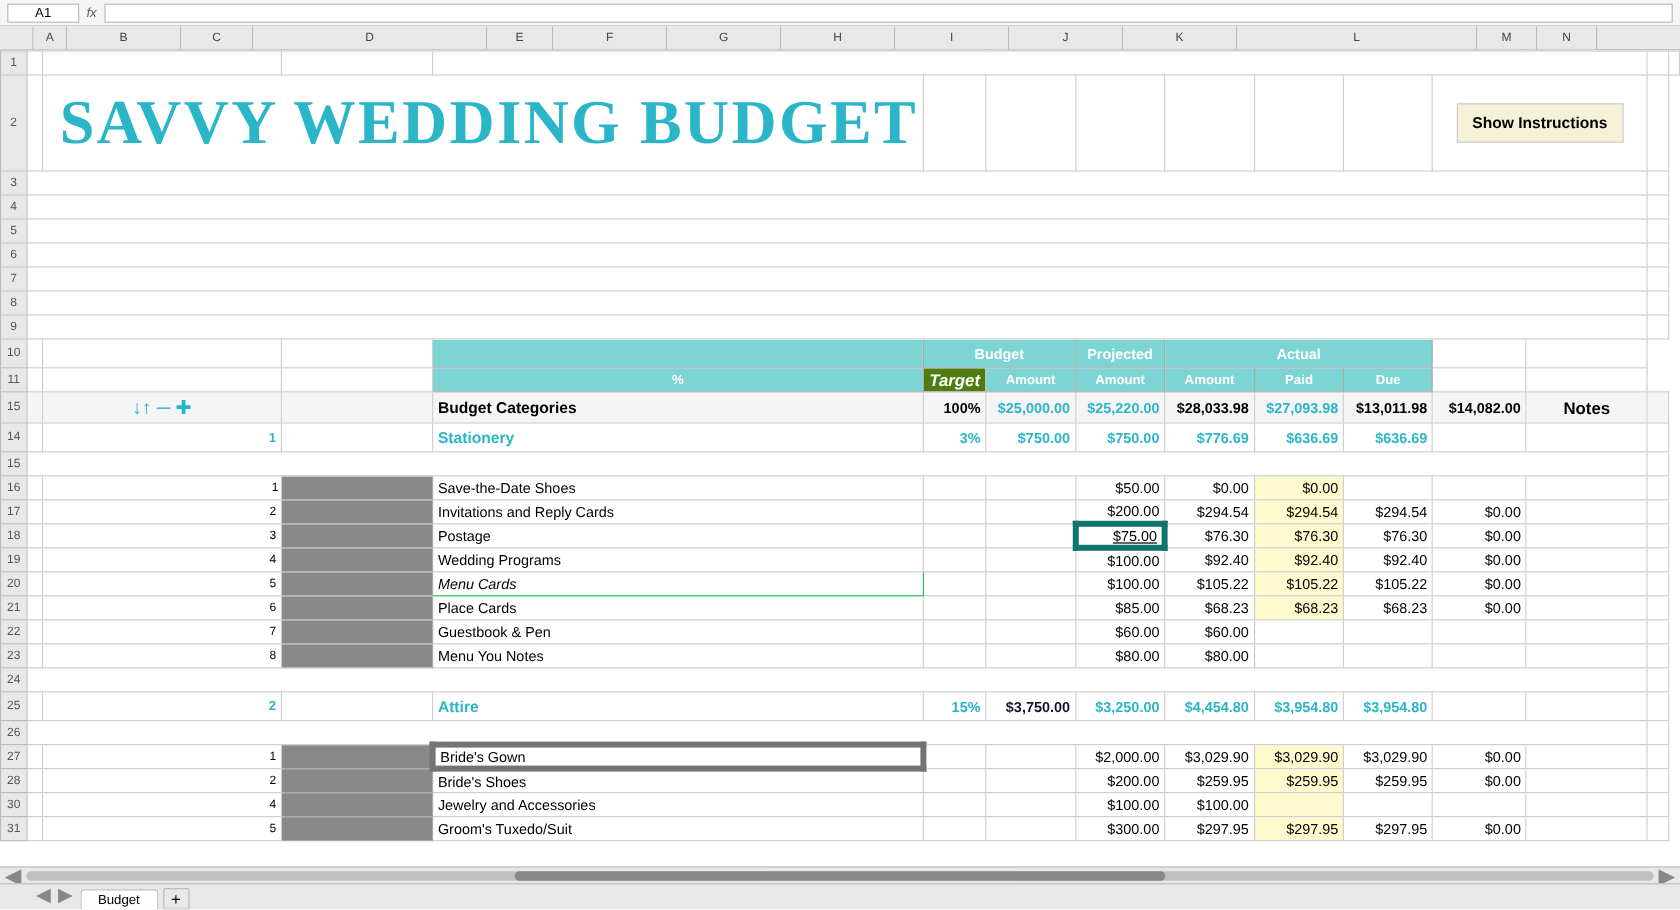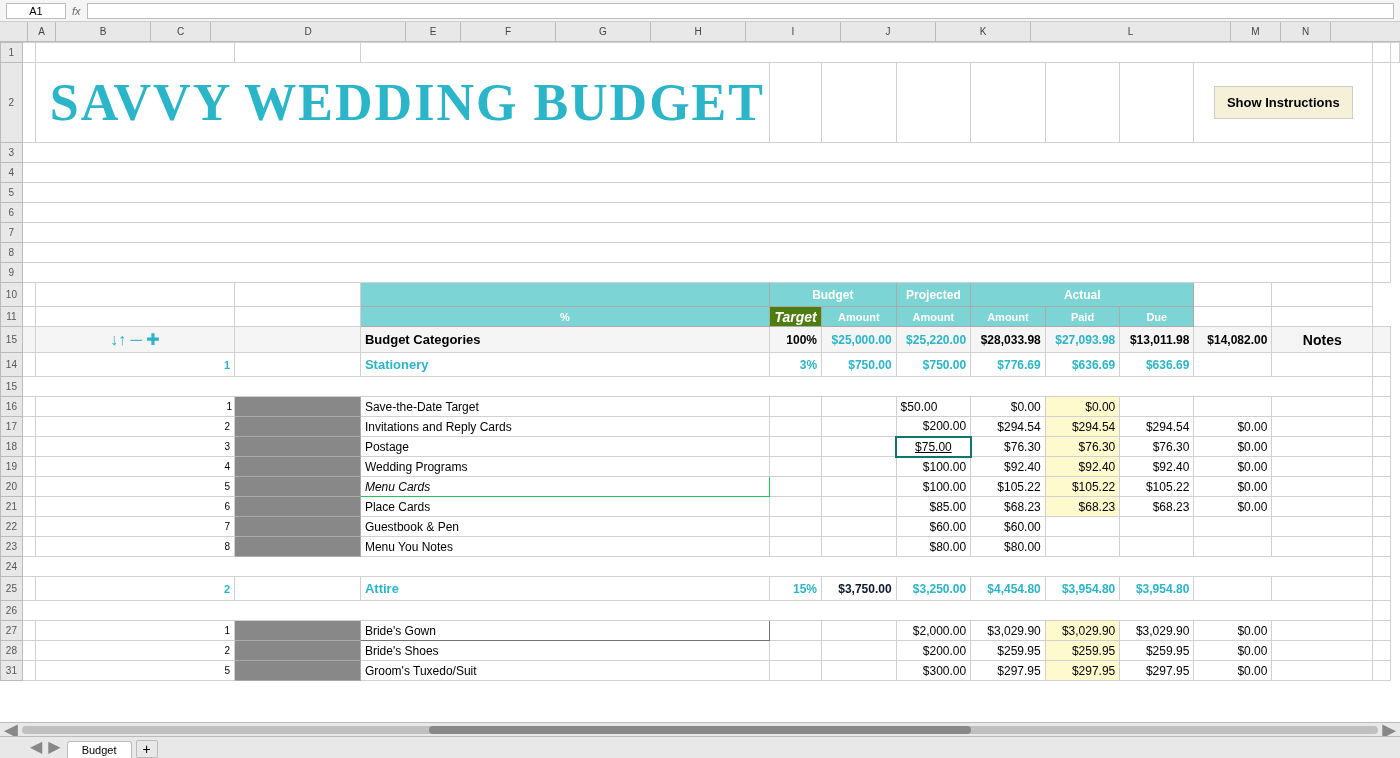--- a/index.html
+++ b/index.html
@@ -386,24 +386,24 @@
           <td class="row-num">15</td>
           <td colspan="12"></td>
           <td></td>
         </tr>
 
         <tr style="height:20px;">
           <td class="row-num">16</td>
           <td></td>
           <td style="text-align:right; font-size:10px; border:1px solid #d0d0d0; padding-right:2px;">1</td>
           <td style="background:#888; border:1px solid #aaa;"></td>
-          <td style="border:1px solid #d0d0d0;">Save-the-Date Target</td>
-          <td style="border:1px solid #d0d0d0;"></td>
-          <td style="border:1px solid #d0d0d0;"></td>
-          <td style="text-align:left; border:1px solid #d0d0d0;">$50.00</td>
+          <td style="border:1px solid #d0d0d0;">Save-the-Date Shoes</td>
+          <td style="border:1px solid #d0d0d0;"></td>
+          <td style="border:1px solid #d0d0d0;"></td>
+          <td style="text-align:right; border:1px solid #d0d0d0;">$50.00</td>
           <td style="text-align:right; border:1px solid #d0d0d0;">$0.00</td>
           <td style="text-align:right; background:#FFFACD; border:1px solid #d0d0d0;">$0.00</td>
           <td style="text-align:right; border:1px solid #d0d0d0;"></td>
           <td style="text-align:right; border:1px solid #d0d0d0;"></td>
           <td style="border:1px solid #d0d0d0;"></td>
           <td></td>
         </tr>
 
         <tr style="height:20px;">
           <td class="row-num">17</td>
@@ -423,21 +423,21 @@
         </tr>
 
         <tr style="height:20px;">
           <td class="row-num">18</td>
           <td></td>
           <td style="text-align:right; font-size:10px; border:1px solid #d0d0d0;">3</td>
           <td style="background:#888; border:1px solid #aaa;"></td>
           <td style="border:1px solid #d0d0d0;">Postage</td>
           <td style="border:1px solid #d0d0d0;"></td>
           <td style="border:1px solid #d0d0d0;"></td>
-          <td style="text-align:center; border:2px solid #0f766e;text-decoration:underline;">$75.00</td>
+          <td style="text-align:right; border:5px solid #0f766e;text-decoration:underline;">$75.00</td>
           <td style="text-align:right; border:1px solid #d0d0d0;">$76.30</td>
           <td style="text-align:right; background:#FFFACD; border:1px solid #d0d0d0;">$76.30</td>
           <td style="text-align:right; border:1px solid #d0d0d0;">$76.30</td>
           <td style="text-align:right; border:1px solid #d0d0d0;">$0.00</td>
           <td style="border:1px solid #d0d0d0;"></td>
           <td></td>
         </tr>
 
         <tr style="height:20px;">
           <td class="row-num">19</td>
@@ -551,21 +551,21 @@
           <td class="row-num">26</td>
           <td colspan="12"></td>
           <td></td>
         </tr>
 
         <tr style="height:20px;">
           <td class="row-num">27</td>
           <td></td>
           <td style="text-align:right; font-size:10px; border:1px solid #d0d0d0;">1</td>
           <td style="background:#888; border:1px solid #aaa;"></td>
-          <td style="border:1px solid #737373;">Bride's Gown</td>
+          <td style="border:5px solid #737373;">Bride's Gown</td>
           <td style="border:1px solid #d0d0d0;"></td>
           <td style="border:1px solid #d0d0d0;"></td>
           <td style="text-align:right; border:1px solid #d0d0d0;">$2,000.00</td>
           <td style="text-align:right; border:1px solid #d0d0d0;">$3,029.90</td>
           <td style="text-align:right; background:#FFFACD; border:1px solid #d0d0d0;">$3,029.90</td>
           <td style="text-align:right; border:1px solid #d0d0d0;">$3,029.90</td>
           <td style="text-align:right; border:1px solid #d0d0d0;">$0.00</td>
           <td style="border:1px solid #d0d0d0;"></td>
           <td></td>
         </tr>
@@ -581,20 +581,36 @@
           <td style="text-align:right; border:1px solid #d0d0d0;">$200.00</td>
           <td style="text-align:right; border:1px solid #d0d0d0;">$259.95</td>
           <td style="text-align:right; background:#FFFACD; border:1px solid #d0d0d0;">$259.95</td>
           <td style="text-align:right; border:1px solid #d0d0d0;">$259.95</td>
           <td style="text-align:right; border:1px solid #d0d0d0;">$0.00</td>
           <td style="border:1px solid #d0d0d0;"></td>
           <td></td>
         </tr>
 
 
+        <tr style="height:20px;">
+          <td class="row-num">30</td>
+          <td></td>
+          <td style="text-align:right; font-size:10px; border:1px solid #d0d0d0;">4</td>
+          <td style="background:#888; border:1px solid #aaa;"></td>
+          <td style="border:1px solid #d0d0d0;">Jewelry and Accessories</td>
+          <td style="border:1px solid #d0d0d0;"></td>
+          <td style="border:1px solid #d0d0d0;"></td>
+          <td style="text-align:right; border:1px solid #d0d0d0;">$100.00</td>
+          <td style="text-align:right; border:1px solid #d0d0d0;">$100.00</td>
+          <td style="background:#FFFACD; border:1px solid #d0d0d0;"></td>
+          <td style="border:1px solid #d0d0d0;"></td>
+          <td style="border:1px solid #d0d0d0;"></td>
+          <td style="border:1px solid #d0d0d0;"></td>
+          <td></td>
+        </tr>
 
         <tr style="height:20px;">
           <td class="row-num">31</td>
           <td></td>
           <td style="text-align:right; font-size:10px; border:1px solid #d0d0d0;">5</td>
           <td style="background:#888; border:1px solid #aaa;"></td>
           <td style="border:1px solid #d0d0d0;">Groom's Tuxedo/Suit</td>
           <td style="border:1px solid #d0d0d0;"></td>
           <td style="border:1px solid #d0d0d0;"></td>
           <td style="text-align:right; border:1px solid #d0d0d0;">$300.00</td>

